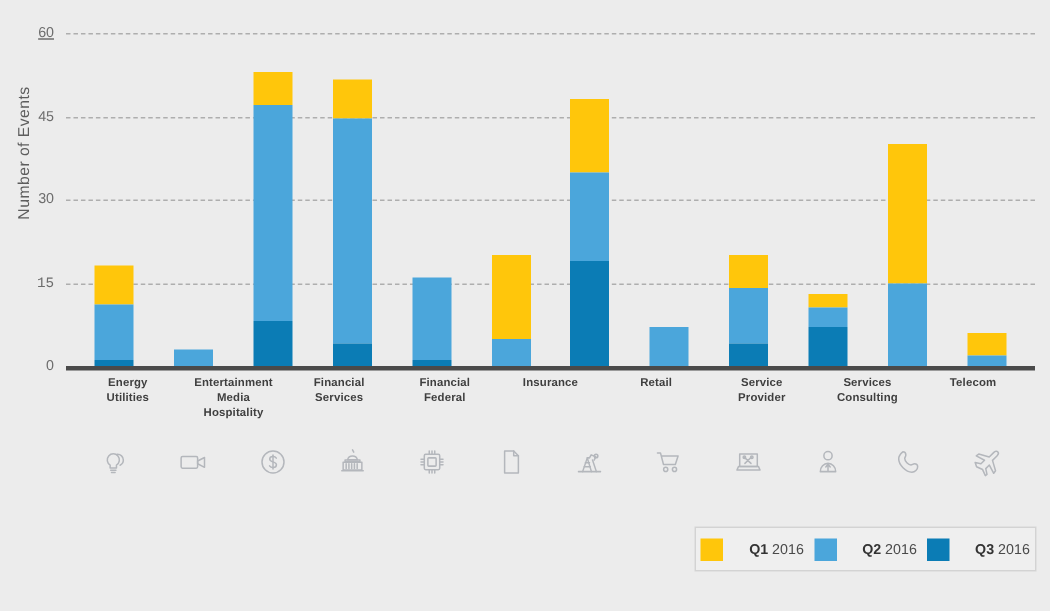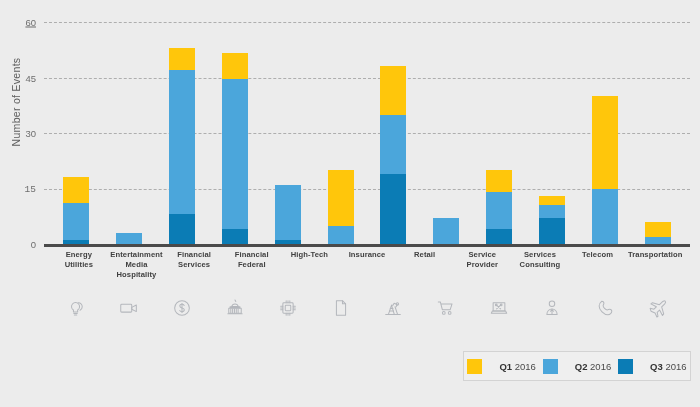--- a/index.html
+++ b/index.html
@@ -231,41 +231,35 @@
       </div>
       <div class="xlabel">
         <div>Financial</div>
         <div>Services</div>
       </div>
       <div class="xlabel">
         <div>Financial</div>
         <div>Federal</div>
       </div>
       <div class="xlabel">
-        <div>High-Tech</div>
-      </div>
-      <div class="xlabel">
         <div>Insurance</div>
       </div>
       <div class="xlabel">
         <div>Retail</div>
       </div>
       <div class="xlabel">
         <div>Service</div>
         <div>Provider</div>
       </div>
       <div class="xlabel">
         <div>Services</div>
         <div>Consulting</div>
       </div>
       <div class="xlabel">
         <div>Telecom</div>
-      </div>
-      <div class="xlabel">
-        <div>Transportation</div>
       </div>
     </div>
 
   <div class="iconrow">
       <div class="iconcell">
         <svg width="22" height="22" viewBox="0 0 24 24" fill="none" stroke="#b4b7bc" stroke-width="1.1" stroke-linecap="round" stroke-linejoin="round">
           <path d="M9.2 14.2a4.4 4.4 0 1 1 4.6 0v2.2H9.2z"></path>
           <path d="M9.6 18h3.8M10.2 19.6h2.6"></path>
           <path d="M14.4 6.4a4.2 4.2 0 0 1 4.4 4.2 4.2 4.2 0 0 1-2.4 3.8"></path>
         </svg>

